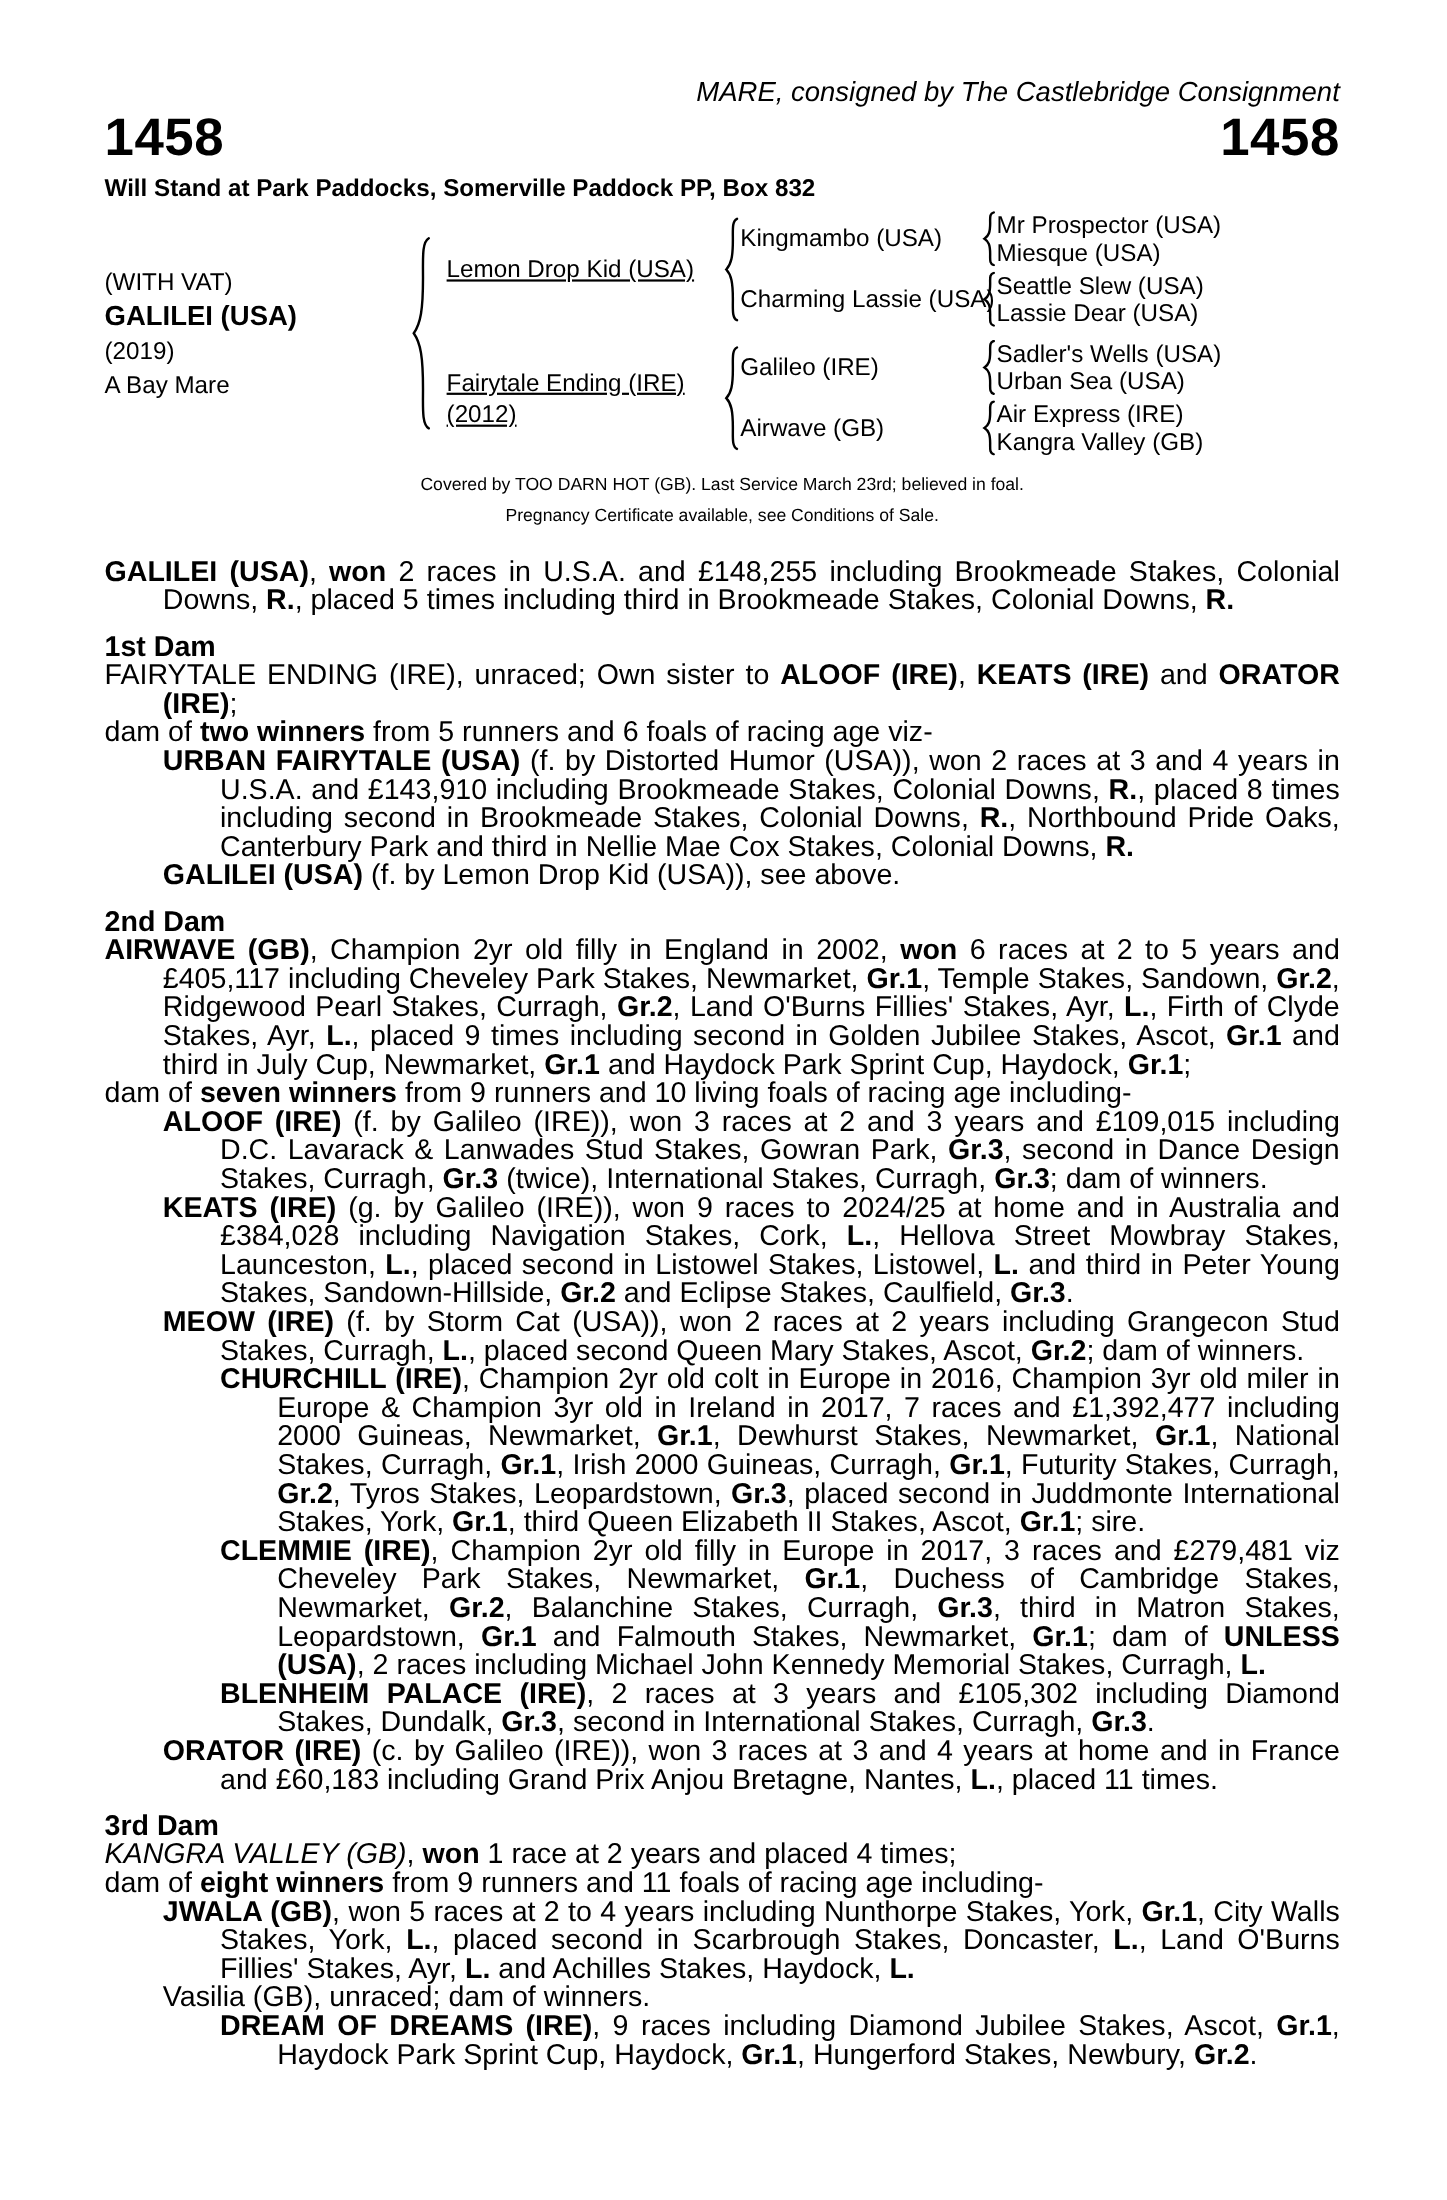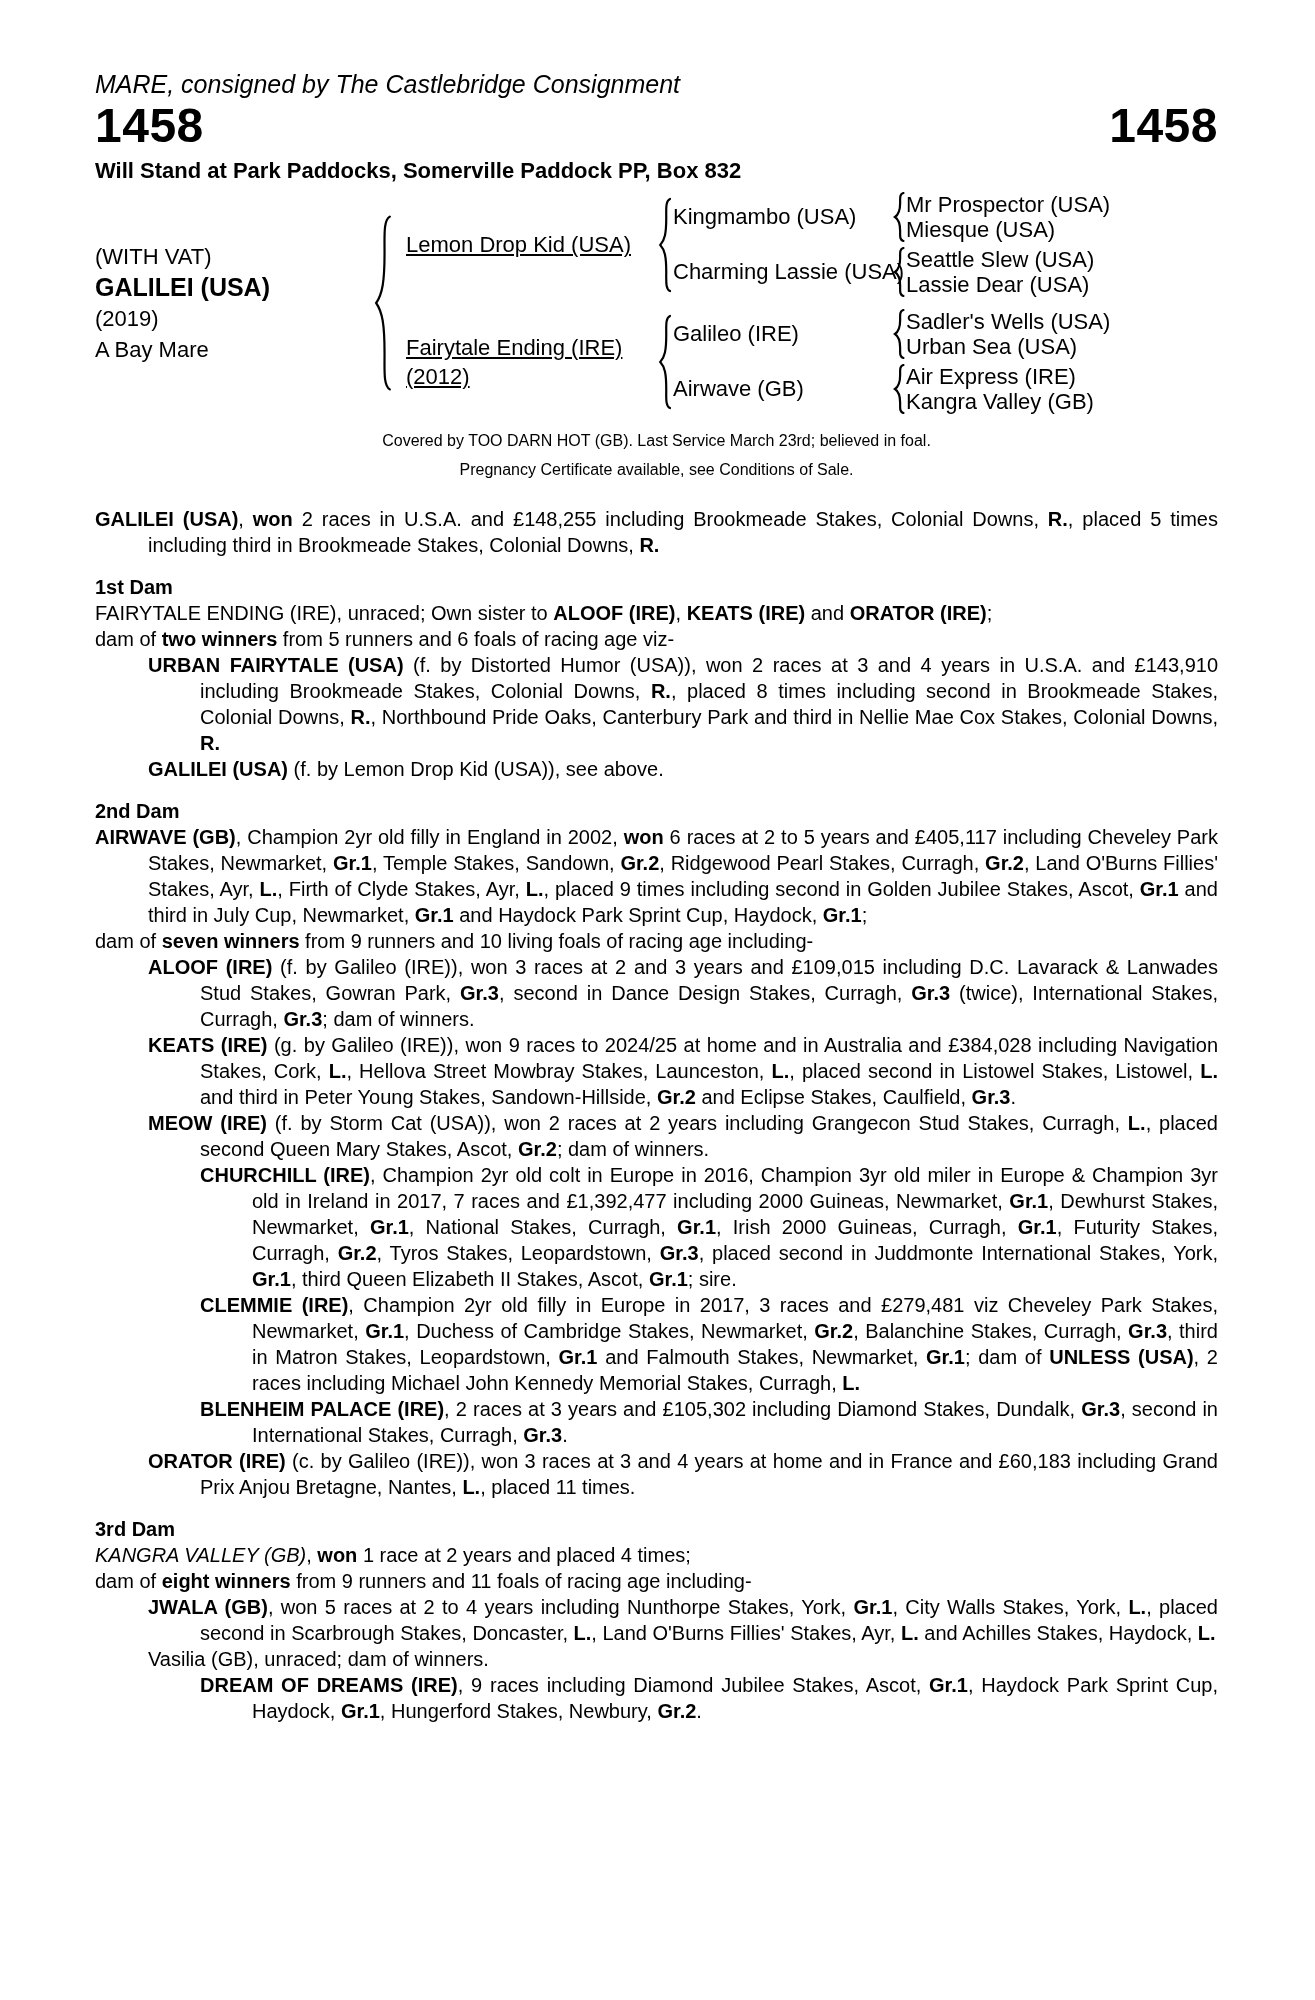--- a/index.html
+++ b/index.html
@@ -5,21 +5,21 @@
   * { box-sizing: border-box; }
   html, body { margin: 0; padding: 0; }
   body {
     width: 1315px; height: 2000px;
     background: #ffffff; color: #000000;
     font-family: "Liberation Sans", "DejaVu Sans", sans-serif;
   }
   .page { width: 1315px; height: 2000px; padding: 70px 97px 0 95px; overflow: hidden; }
 
   
-  .consign { text-align: left; font-style: italic; font-size: 25px; line-height: 28px; }
+  .consign { text-align: right; font-style: italic; font-size: 25px; line-height: 28px; }
   .lot-row { display: flex; justify-content: space-between; align-items: flex-end; margin-top: 4px; gap: 44px; }
   .lot-num { font-weight: 700; font-size: 48px; line-height: 48px; letter-spacing: .5px; }
   .stand-note { font-weight: 700; font-size: 22px; line-height: 30px; margin-top: 6px; }
 
   
   .pedigree { display: flex; align-items: center; margin-top: 6px; font-size: 22px; }
   .ped-info { width: 278px; line-height: 31px; }
   .ped-name { font-weight: 700; font-size: 25px; }
   .brace { flex: none; }
   .brace path { stroke: #000; fill: none; stroke-width: 2.2px; stroke-linecap: round; }
@@ -32,21 +32,21 @@
   .gen2-col { display: flex; flex-direction: column; gap: 5px; }
   .gen2-row { display: flex; align-items: center; }
   .gen2-name { width: 220px; white-space: nowrap; }
   .gen3-col { display: flex; flex-direction: column; }
   .gen3-name { line-height: 25px; margin-left: 0; white-space: nowrap; }
 
   
   .covering { text-align: center; font-size: 16px; line-height: 29px; margin-top: 12px; }
 
   
-  .catalog-body { margin-top: 22px; font-size: 20px; line-height: 26px; }
+  .catalog-body { margin-top: 22px; font-size: 26px; line-height: 26px; }
   .para { text-align: justify; }
   .hang0 { margin-left: 53px; text-indent: -53px; }
   .hang1 { margin-left: 105px; text-indent: -52px; }
   .hang2 { margin-left: 157px; text-indent: -52px; }
   .heading { font-weight: 700; margin-top: 16px; }
   .para b { font-weight: 700; }
   .para i { font-style: italic; }
 </style>
 </head>
 <body>

